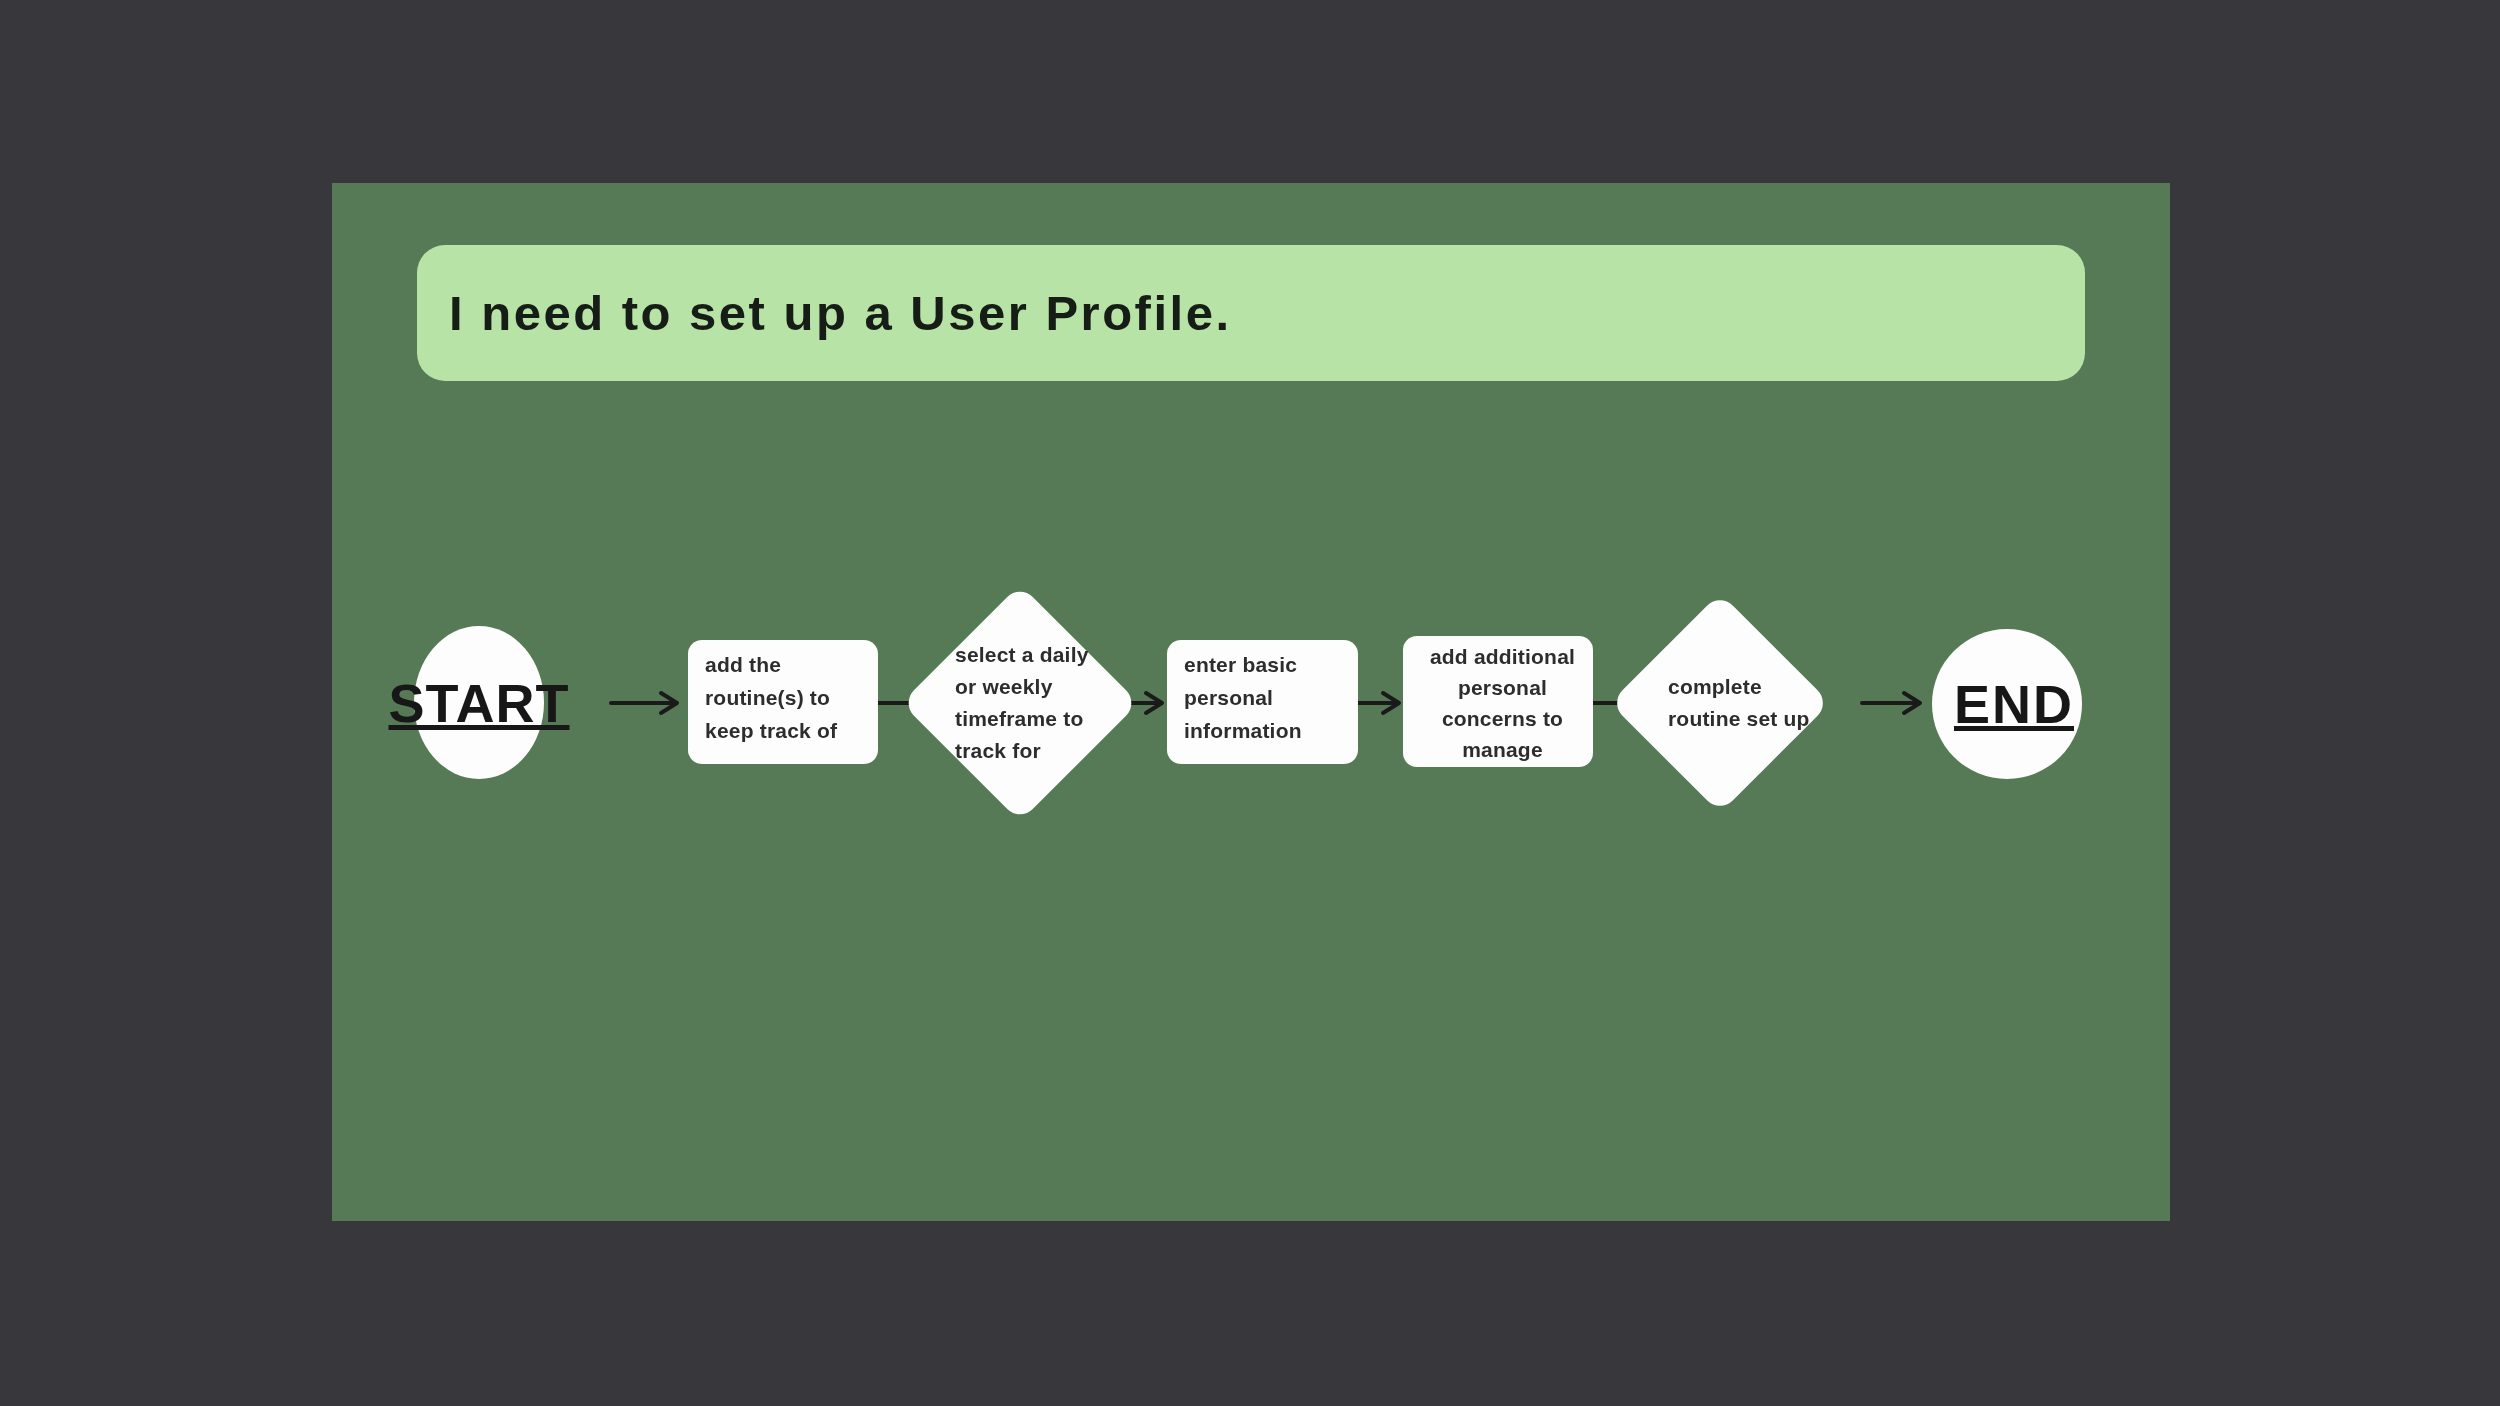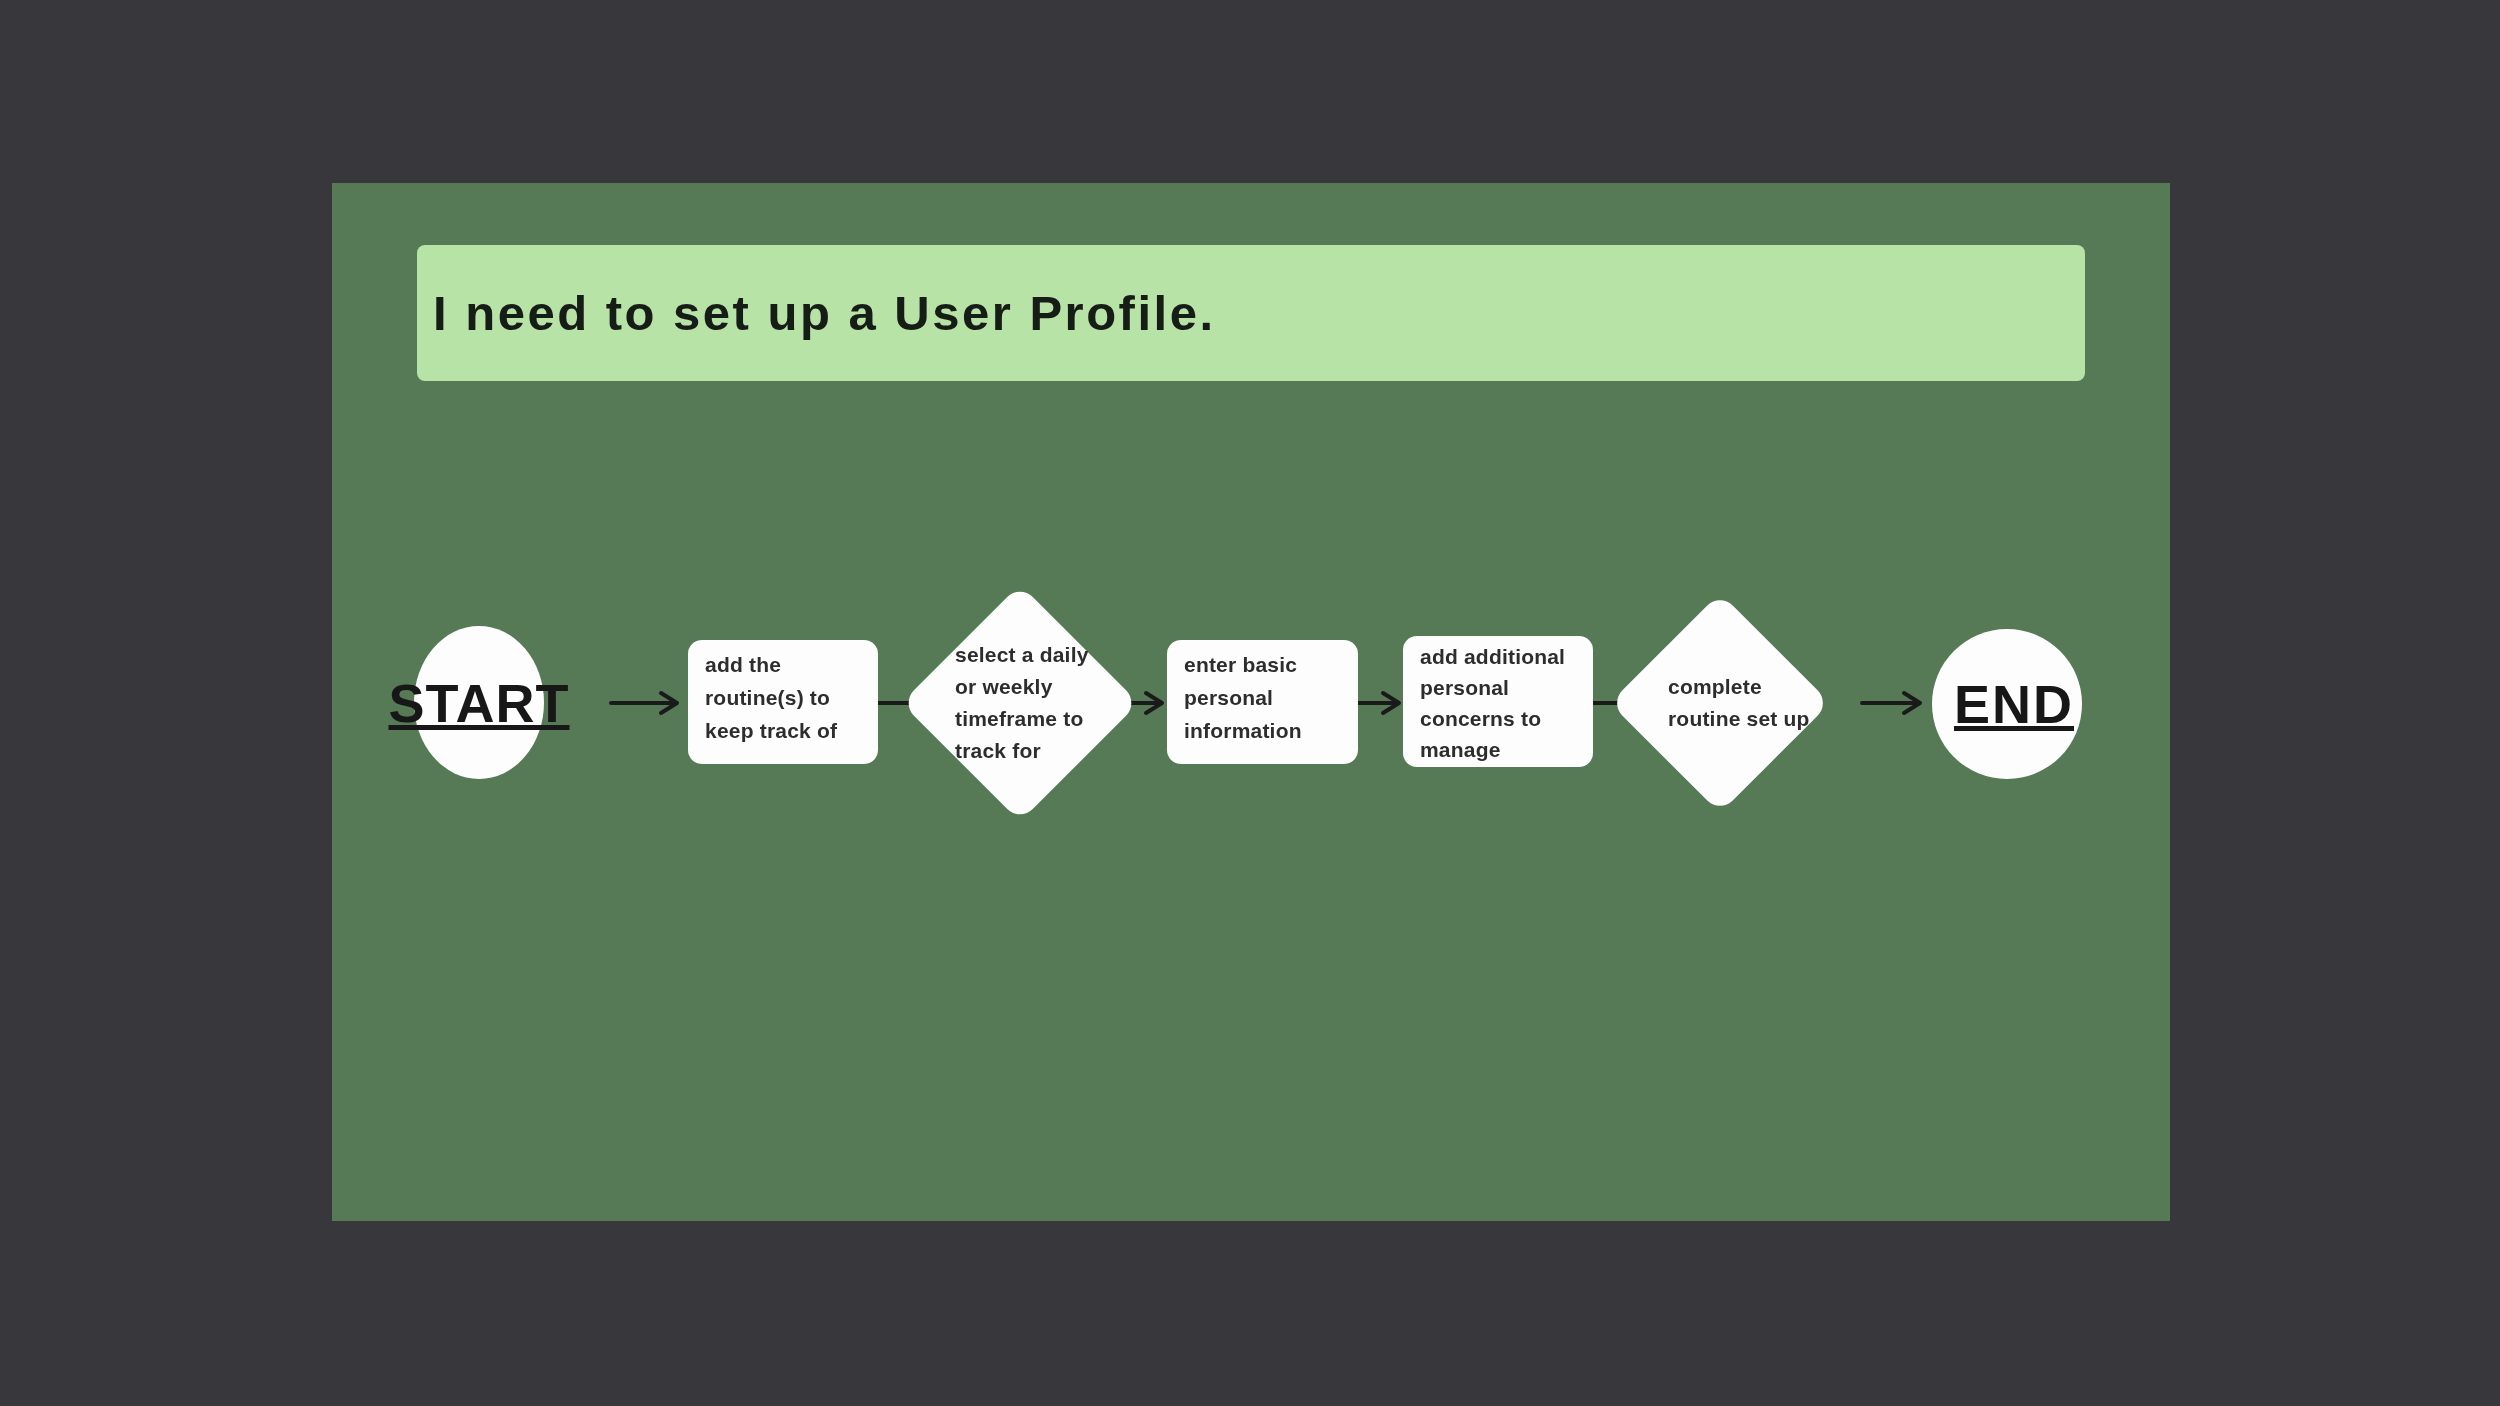--- a/index.html
+++ b/index.html
@@ -20,23 +20,23 @@
   .stage { position: relative; width: 2500px; height: 1406px; background: var(--canvas-bg, #37373c); }
   .slide {
     position: absolute; left: 332px; top: 183px;
     width: 1838px; height: 1038px;
     background: var(--slide-bg, #567a55);
   }
   .banner {
     position: absolute; left: 85px; top: 62px;
     width: 1668px; height: 136px;
     background: var(--banner-bg, #b8e3a6);
-    border-radius: 8px;
+    border-radius: 28px;
     display: flex; align-items: center;
-    padding-left: 16px;
+    padding-left: 32px;
   }
   .banner-text {
     font-size: 49px; font-weight: bold; letter-spacing: 2.5px;
     color: #161d16; white-space: nowrap;
   }
   .flow { position: absolute; left: 0; top: 0; width: 100%; height: 100%; }
   .node, .arrow { position: absolute; }
   .arrow { top: 507px; height: 26px; }
   .a1 { left: 277px; }
   .a2 { left: 540px; }
@@ -60,21 +60,21 @@
 
   .process {
     background: var(--shape-fill, #fdfdfd);
     border-radius: 14px;
     font-size: 21px; font-weight: bold; line-height: 33px;
     letter-spacing: 0.2px; color: #2d2d2d;
     white-space: pre-line;
   }
   .p1 { left: 356px; top: 457px; width: 190px; height: 124px; padding: 8px 8px 0 17px; }
   .p2 { left: 835px; top: 457px; width: 191px; height: 124px; padding: 8px 8px 0 17px; }
-  .p3 { left: 1071px; top: 453px; width: 190px; height: 131px; padding: 5px 8px 0 17px; line-height: 31px; }
+  .p3 { left: 1071px; top: 453px; width: 190px; height: 131px; padding: 5px 8px 0 17px; line-height: 31px; text-align: center; }
 
   .decision { }
   .d1 { left: 569px; top: 401px; width: 238px; height: 238px; }
   .d2 { left: 1278px; top: 410px; width: 220px; height: 220px; }
   .diamond-shape {
     position: absolute; left: 50%; top: 50%;
     background: var(--shape-fill, #fdfdfd);
     transform: translate(-50%, -50%) rotate(45deg);
     border-radius: 18px;
   }

